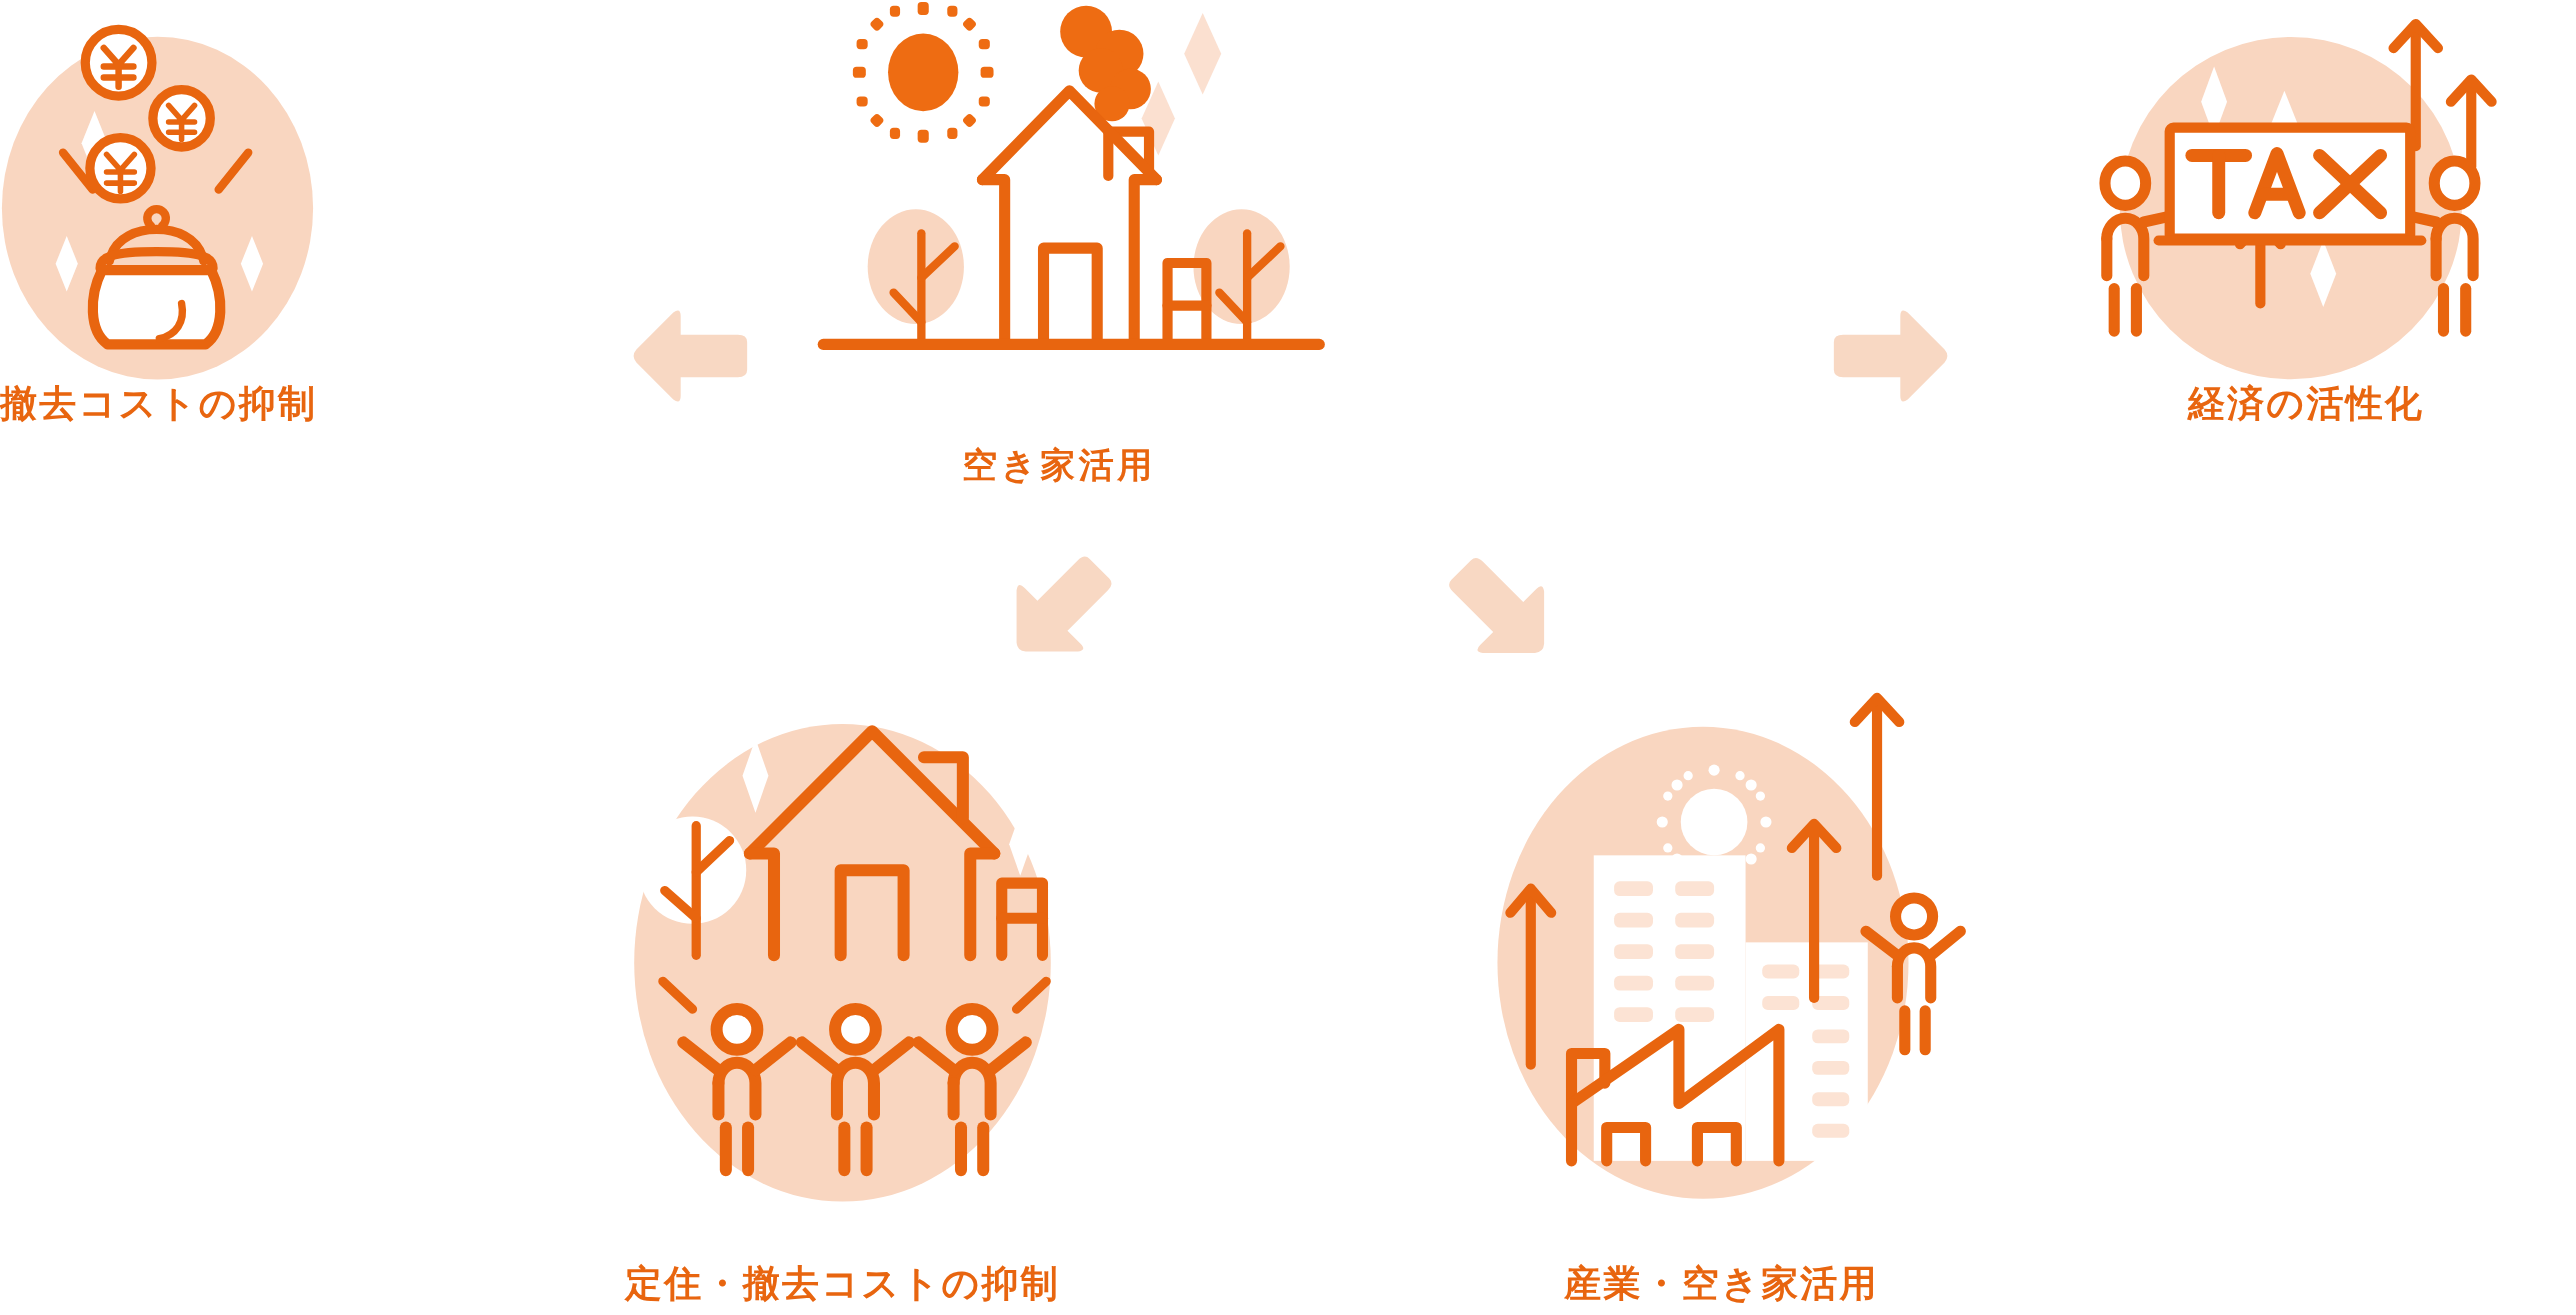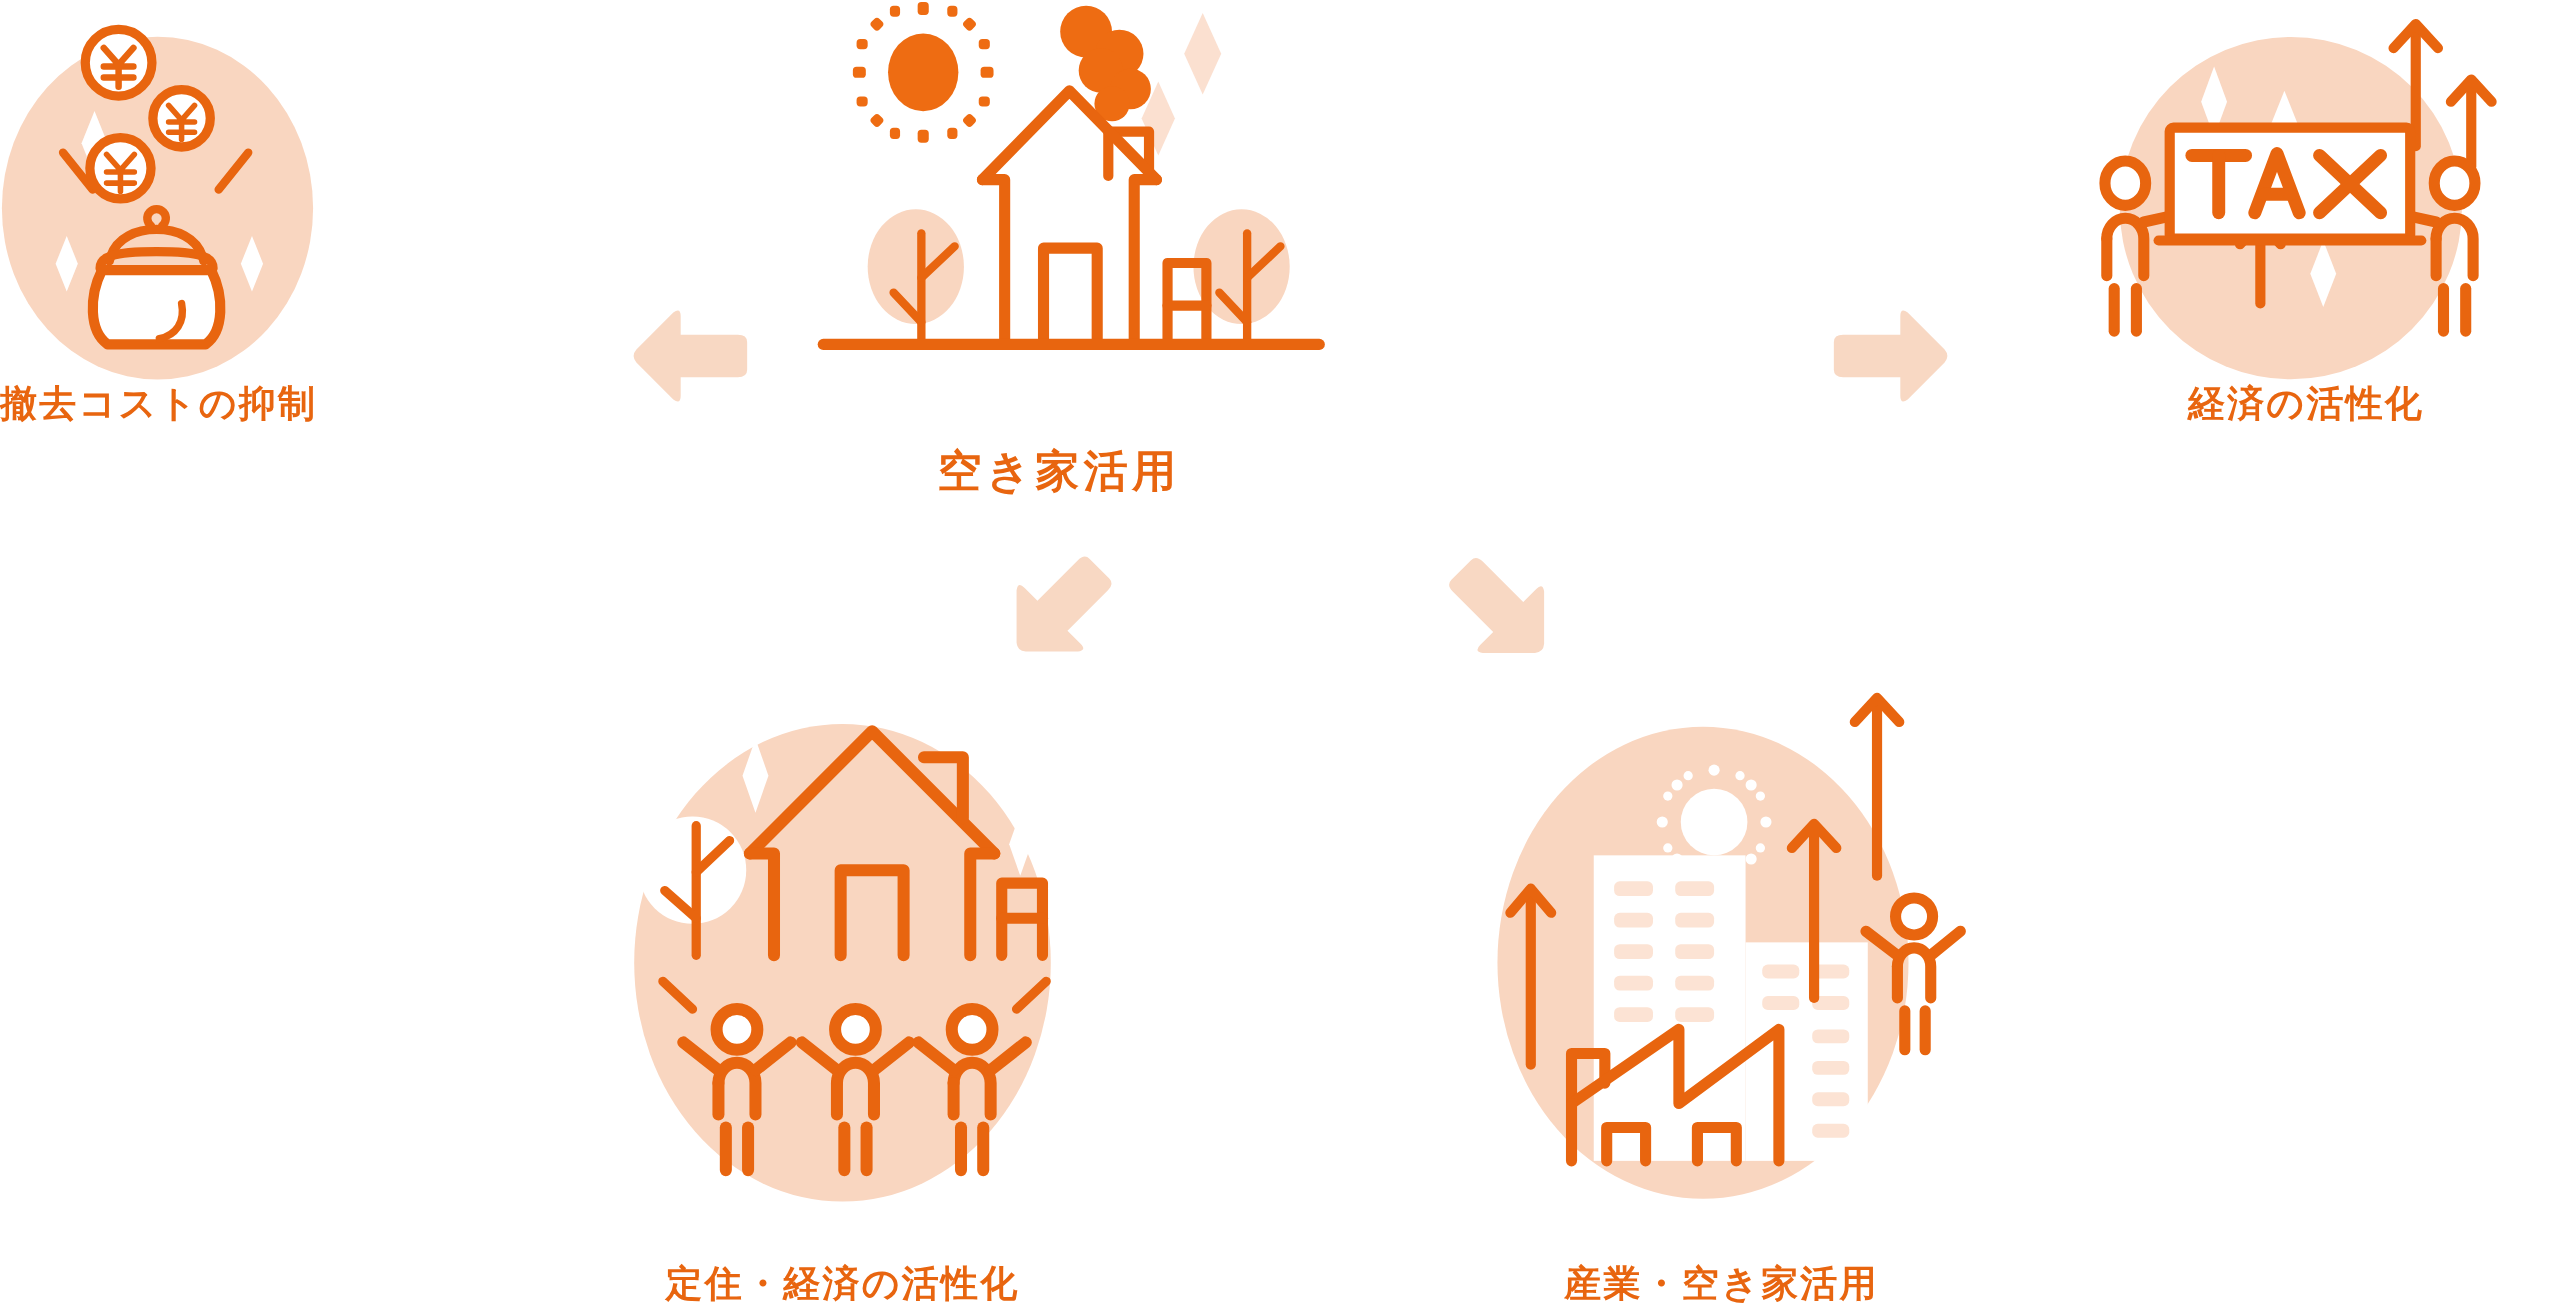--- a/index.html
+++ b/index.html
@@ -32,21 +32,21 @@
     text-align: center;
     color: #E8650F;
     font-weight: bold;
     letter-spacing: 0.06em;
     white-space: nowrap;
   }
   .label-outer {
     font-size: 37px;
   }
   .label-center {
-    font-size: 44px;
+    font-size: 35px;
     color: #E8650F;
     letter-spacing: 0.10em;
   }
   .arrow {
     position: absolute;
   }
   svg { display: block; overflow: visible; }
 </style>
 </head>
 <body>
@@ -285,21 +285,21 @@
           <circle cx="430" cy="372" r="22" fill="#FFFFFF"></circle>
           <path d="M410 430 a20 22 0 0 1 40 0 V464"></path>
           <line x1="410" y1="430" x2="410" y2="464"></line>
           <line x1="410" y1="416" x2="372" y2="386"></line>
           <line x1="450" y1="416" x2="488" y2="386"></line>
           <line x1="418" y1="478" x2="418" y2="524"></line>
           <line x1="442" y1="478" x2="442" y2="524"></line>
         </g>
       </svg>
     </div>
-    <div class="label label-outer" style="top:574px;">定住・経済の活性化</div>
+    <div class="label label-outer" style="top:574px;">定住・撤去コストの抑制</div>
   </div>
 
   <div class="node" style="left:1453px; top:685px; width:537px; height:611px;">
     <div class="icon-wrap">
       <svg width="537" height="574" viewBox="0 0 580 620" aria-hidden="true">
         <ellipse cx="270" cy="300" rx="222" ry="255" fill="#F9D6C0"></ellipse>
 
         <g transform="translate(282,148)">
           <circle cx="0" cy="0" r="36" fill="#FFFFFF"></circle>
           <g fill="#FFFFFF">

